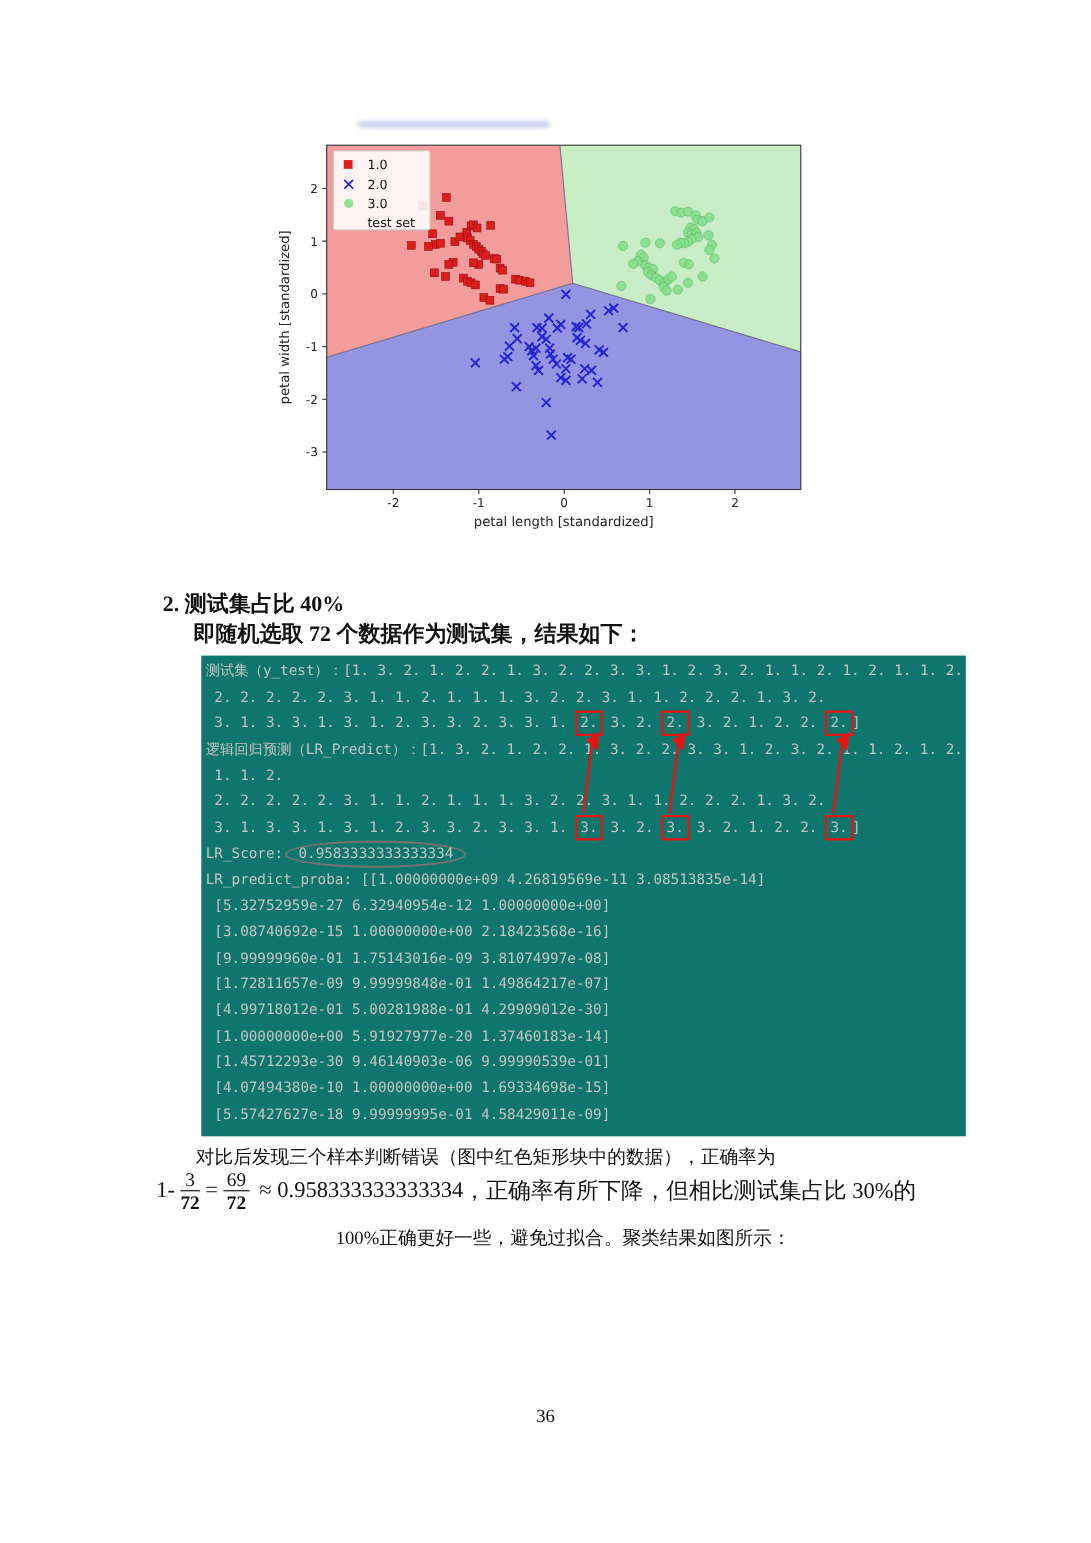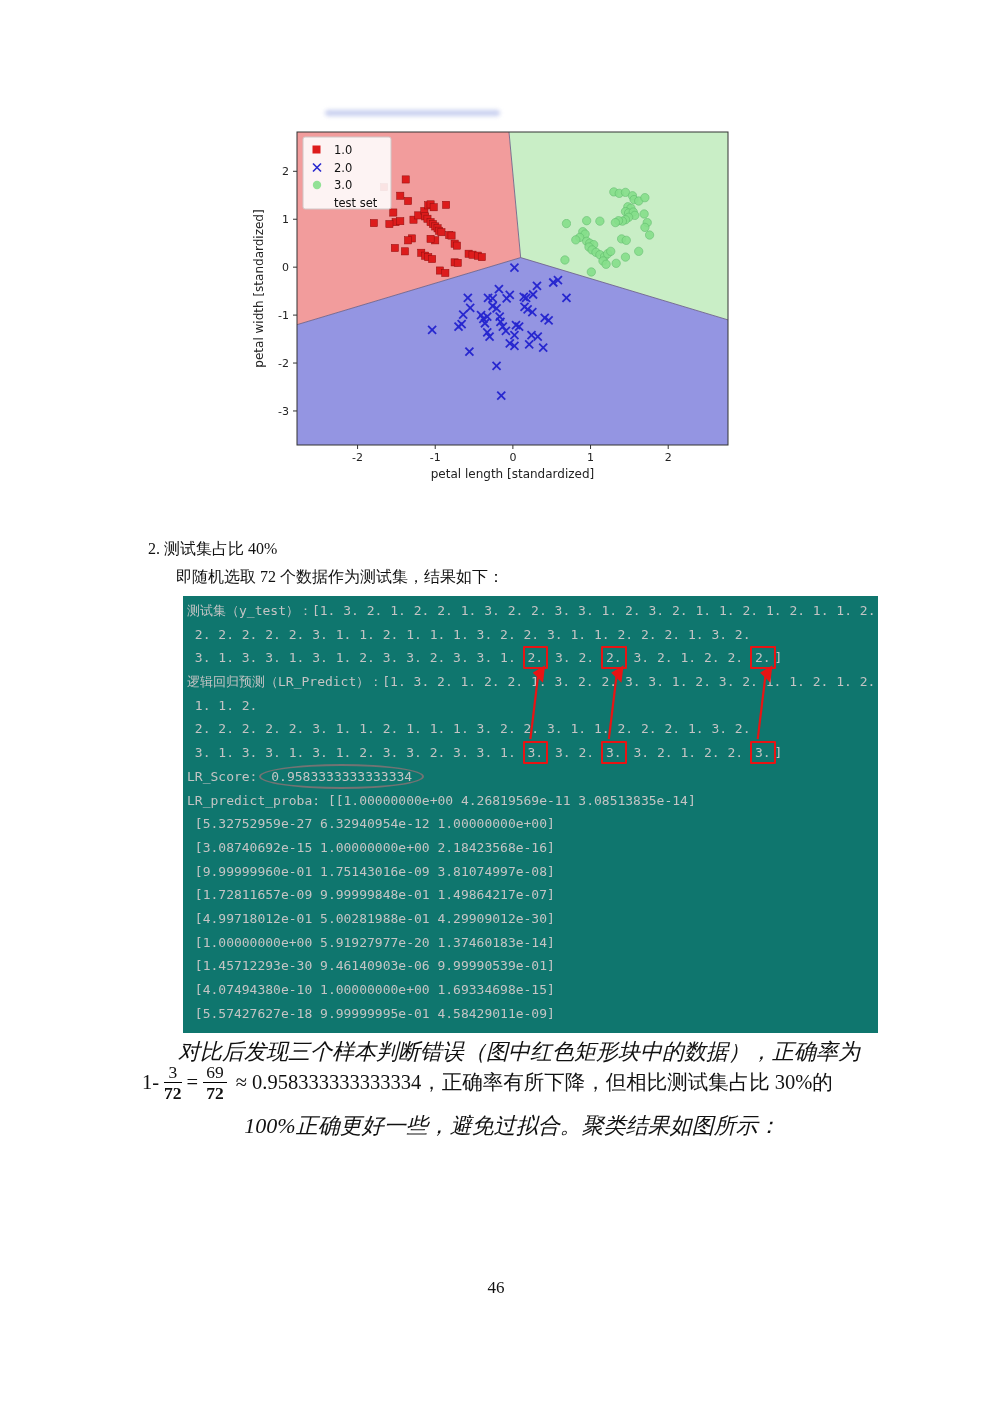--- a/index.html
+++ b/index.html
@@ -3,33 +3,33 @@
 <meta charset="utf-8">
 <style>
   html,body{margin:0;padding:0;background:#888;}
   #page{position:relative;width:992px;height:1403px;background:#ffffff;overflow:hidden;
         font-family:"Liberation Serif","DejaVu Serif",serif;color:#111;}
   
   #figure{position:absolute;left:250px;top:105px;width:500px;height:390px;}
   #smudge{position:absolute;left:325px;top:110px;width:175px;height:6px;background:#b6c0ea;
           border-radius:3px;filter:blur(2px);opacity:.75;}
   
-  .h-line{position:absolute;left:148px;width:760px;font-size:16px;line-height:26px;white-space:nowrap;}
+  .h-line{position:absolute;left:148px;width:760px;font-size:20px;line-height:26px;white-space:nowrap;font-weight:bold;}
   #heading-main{top:536px;}
   #heading-sub{top:564px;left:176px;}
   
   #console{position:absolute;left:183px;top:596px;width:695px;height:437px;background:#2e2e2e;
            overflow:hidden;padding:3px 0 0 4px;box-sizing:border-box;}
   .cline{font-family:"DejaVu Sans Mono","Liberation Mono",monospace;font-size:13px;
          height:23.7px;line-height:23.7px;white-space:pre;color:#c4c4c4;}
   .rbox{border:2px solid #e81414;padding:2px 3px;margin:0 -1px;border-radius:1px;}
   .rell{border:2px solid #737373;border-radius:50%;padding:3px 10px;margin:0 -6px;}
   #arrow-overlay{position:absolute;left:0;top:0;width:992px;height:1403px;pointer-events:none;}
   
-  .p-line{position:absolute;left:142px;width:740px;font-size:22px;line-height:28px;white-space:nowrap;font-style:italic;}
+  .p-line{position:absolute;left:142px;width:740px;font-size:17px;line-height:28px;white-space:nowrap;}
   #para-1{top:1038px;left:178px;}
   #para-3{top:1112px;text-align:center;}
   #para-formula{position:absolute;left:142px;top:1054px;width:780px;height:56px;
                 display:flex;align-items:center;font-size:20.5px;white-space:nowrap;}
   .frac{display:inline-flex;flex-direction:column;text-align:center;font-size:17.5px;
         line-height:20px;margin:0 5px;vertical-align:middle;}
   .frac .num{display:block;padding:0 3px;border-bottom:1.6px solid #000;}
   .frac .den{display:block;font-weight:bold;}
   #page-number{position:absolute;left:0;right:0;top:1278px;text-align:center;font-size:17px;}
 </style>
@@ -381,21 +381,21 @@
 
   <div id="console" style="background: #0f766e;">
       <div class="cline"><span>测试集（y_test）：[1. 3. 2. 1. 2. 2. 1. 3. 2. 2. 3. 3. 1. 2. 3. 2. 1. 1. 2. 1. 2. 1. 1. 2.</span></div>
       <div class="cline"><span> 2. 2. 2. 2. 2. 3. 1. 1. 2. 1. 1. 1. 3. 2. 2. 3. 1. 1. 2. 2. 2. 1. 3. 2.</span></div>
       <div class="cline"><span> 3. 1. 3. 3. 1. 3. 1. 2. 3. 3. 2. 3. 3. 1. </span><span class="rbox">2.</span><span> 3. 2. </span><span class="rbox">2.</span><span> 3. 2. 1. 2. 2. </span><span class="rbox">2.</span><span>]</span></div>
       <div class="cline"><span>逻辑回归预测（LR_Predict）：[1. 3. 2. 1. 2. 2. 1. 3. 2. 2. 3. 3. 1. 2. 3. 2. 1. 1. 2. 1. 2.</span></div>
       <div class="cline"><span> 1. 1. 2.</span></div>
       <div class="cline"><span> 2. 2. 2. 2. 2. 3. 1. 1. 2. 1. 1. 1. 3. 2. 2. 3. 1. 1. 2. 2. 2. 1. 3. 2.</span></div>
       <div class="cline"><span> 3. 1. 3. 3. 1. 3. 1. 2. 3. 3. 2. 3. 3. 1. </span><span class="rbox">3.</span><span> 3. 2. </span><span class="rbox">3.</span><span> 3. 2. 1. 2. 2. </span><span class="rbox">3.</span><span>]</span></div>
       <div class="cline"><span>LR_Score: </span><span class="rell">0.9583333333333334</span></div>
-      <div class="cline"><span>LR_predict_proba: [[1.00000000e+00 4.26819569e-11 3.08513835e-14]</span></div>
+      <div class="cline"><span>LR_predict_proba: [[1.00000000e+09 4.26819569e-11 3.08513835e-14]</span></div>
       <div class="cline"><span> [5.32752959e-27 6.32940954e-12 1.00000000e+00]</span></div>
       <div class="cline"><span> [3.08740692e-15 1.00000000e+00 2.18423568e-16]</span></div>
       <div class="cline"><span> [9.99999960e-01 1.75143016e-09 3.81074997e-08]</span></div>
       <div class="cline"><span> [1.72811657e-09 9.99999848e-01 1.49864217e-07]</span></div>
       <div class="cline"><span> [4.99718012e-01 5.00281988e-01 4.29909012e-30]</span></div>
       <div class="cline"><span> [1.00000000e+00 5.91927977e-20 1.37460183e-14]</span></div>
       <div class="cline"><span> [1.45712293e-30 9.46140903e-06 9.99990539e-01]</span></div>
       <div class="cline"><span> [4.07494380e-10 1.00000000e+00 1.69334698e-15]</span></div>
       <div class="cline"><span> [5.57427627e-18 9.99999995e-01 4.58429011e-09]</span></div>
     </div>
@@ -423,14 +423,14 @@
     <span class="frac">
       <span class="num">69</span>
       <span class="den">72</span>
     </span>
     <span style="margin-left:4px;">≈ 0.958333333333334</span>
     <span>，正确率有所下降，但相比测试集占比 30%的</span>
   </div>
 
   <div class="p-line" id="para-3">100%正确更好一些，避免过拟合。聚类结果如图所示：</div>
 
-  <div id="page-number">46</div>
+  <div id="page-number">36</div>
 </div>
 
 </body></html>

